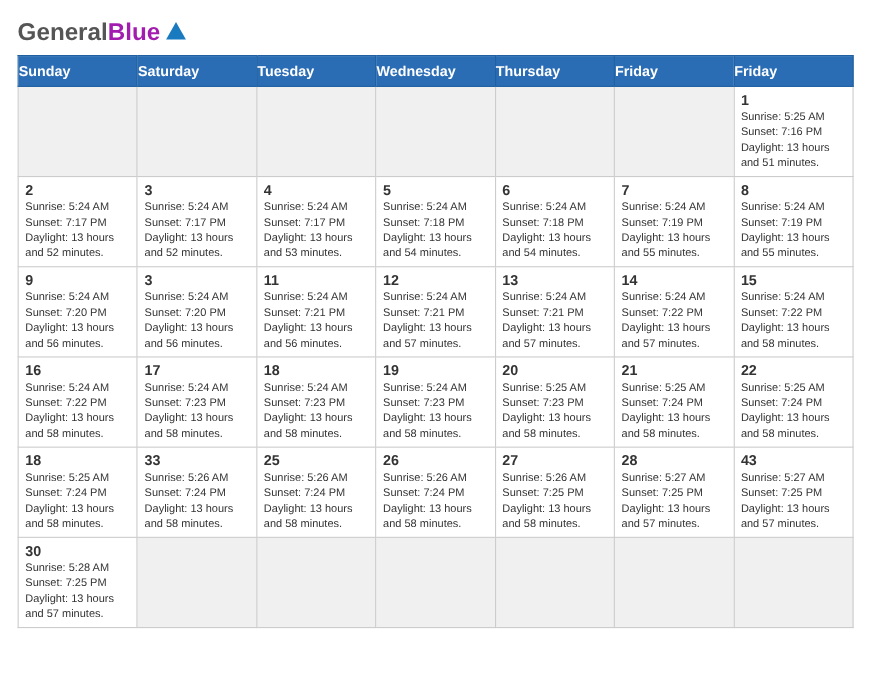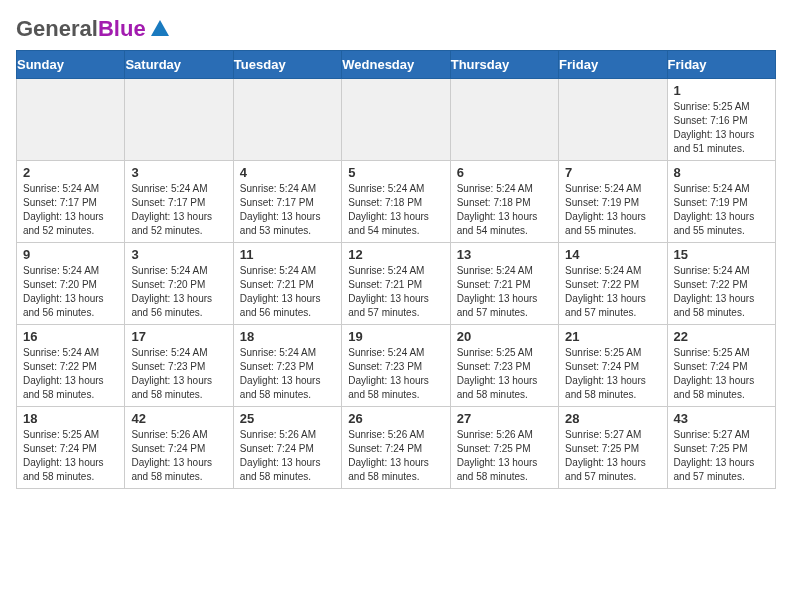--- a/index.html
+++ b/index.html
@@ -212,21 +212,21 @@
           <span class="day-num">22</span>
           <div class="day-info">Sunrise: 5:25 AM<br>Sunset: 7:24 PM<br>Daylight: 13 hours and 58 minutes.</div>
         </td>
       </tr>
       <tr>
         <td>
           <span class="day-num">18</span>
           <div class="day-info">Sunrise: 5:25 AM<br>Sunset: 7:24 PM<br>Daylight: 13 hours and 58 minutes.</div>
         </td>
         <td>
-          <span class="day-num">42</span>
+          <span class="day-num">33</span>
           <div class="day-info">Sunrise: 5:26 AM<br>Sunset: 7:24 PM<br>Daylight: 13 hours and 58 minutes.</div>
         </td>
         <td>
           <span class="day-num">25</span>
           <div class="day-info">Sunrise: 5:26 AM<br>Sunset: 7:24 PM<br>Daylight: 13 hours and 58 minutes.</div>
         </td>
         <td>
           <span class="day-num">26</span>
           <div class="day-info">Sunrise: 5:26 AM<br>Sunset: 7:24 PM<br>Daylight: 13 hours and 58 minutes.</div>
         </td>
@@ -235,15 +235,27 @@
           <div class="day-info">Sunrise: 5:26 AM<br>Sunset: 7:25 PM<br>Daylight: 13 hours and 58 minutes.</div>
         </td>
         <td>
           <span class="day-num">28</span>
           <div class="day-info">Sunrise: 5:27 AM<br>Sunset: 7:25 PM<br>Daylight: 13 hours and 57 minutes.</div>
         </td>
         <td>
           <span class="day-num">43</span>
           <div class="day-info">Sunrise: 5:27 AM<br>Sunset: 7:25 PM<br>Daylight: 13 hours and 57 minutes.</div>
         </td>
+      </tr>
+      <tr>
+        <td>
+          <span class="day-num">30</span>
+          <div class="day-info">Sunrise: 5:28 AM<br>Sunset: 7:25 PM<br>Daylight: 13 hours and 57 minutes.</div>
+        </td>
+        <td class="empty"></td>
+        <td class="empty"></td>
+        <td class="empty"></td>
+        <td class="empty"></td>
+        <td class="empty"></td>
+        <td class="empty"></td>
       </tr>
     </tbody>
 </table>
 
 </body></html>

